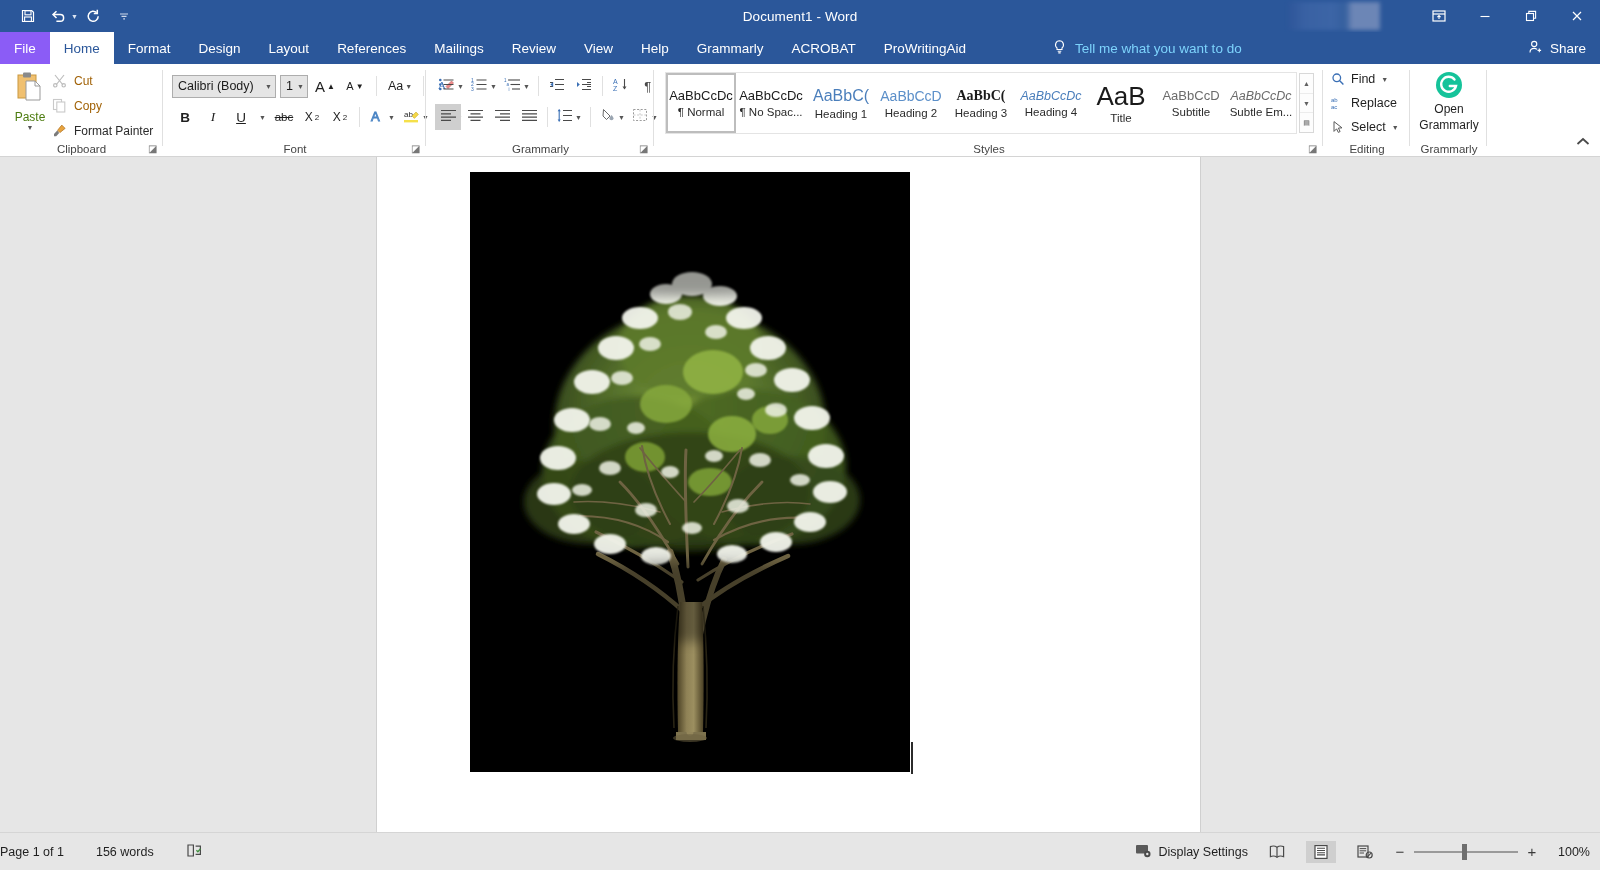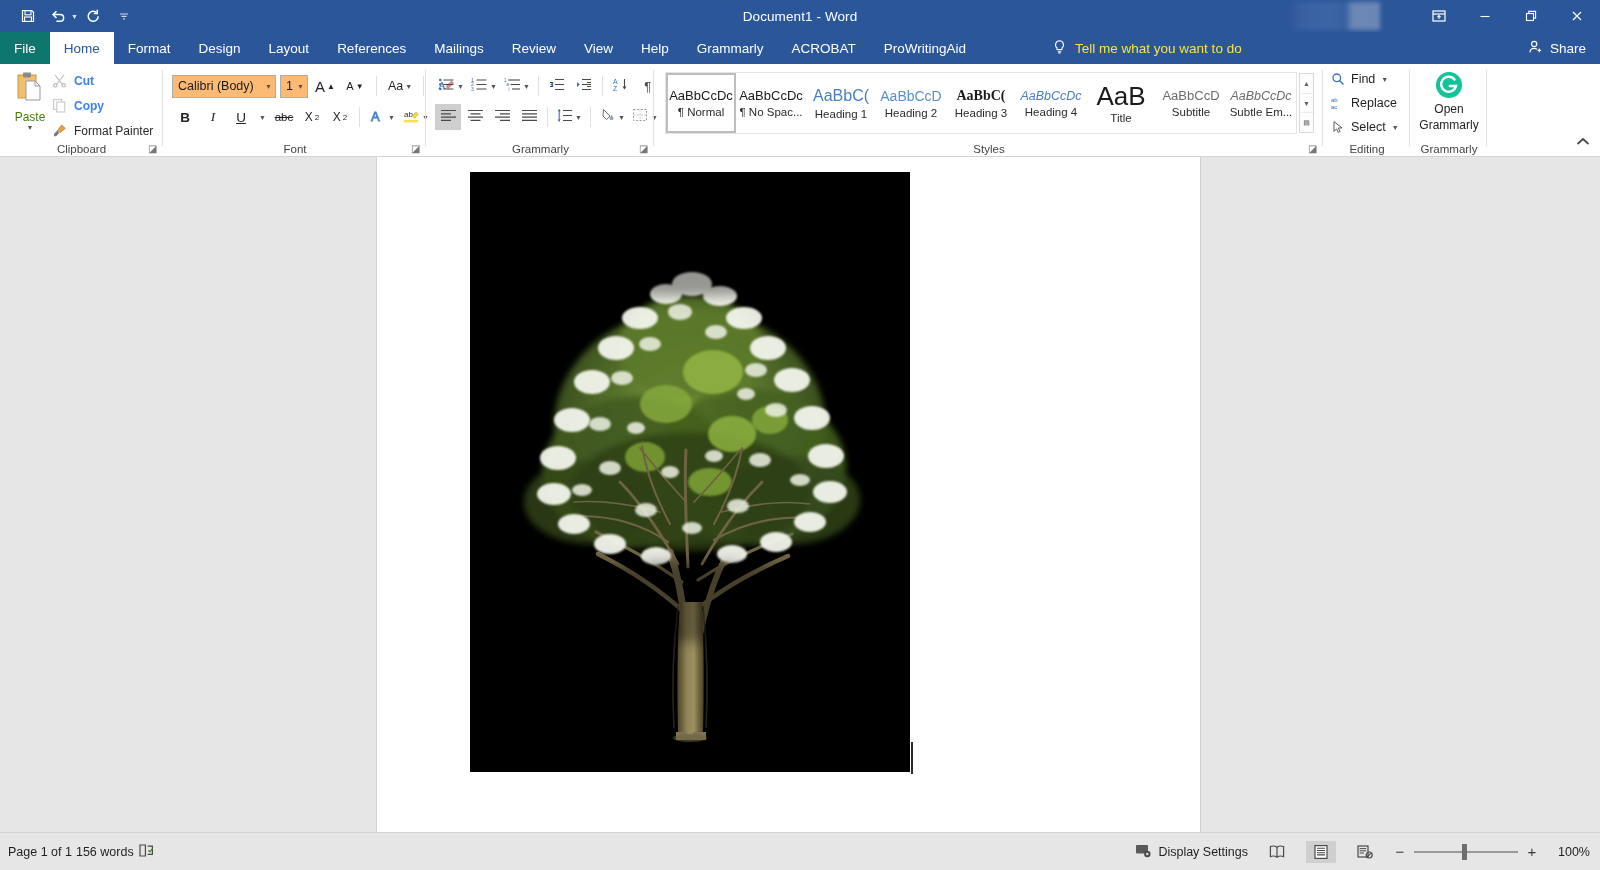--- a/index.html
+++ b/index.html
@@ -42,25 +42,25 @@
 
   
   .tabbar {
     position: absolute; left: 0; top: 32px; width: 1600px; height: 32px;
     background: #2b579a; display: flex; align-items: stretch;
   }
   .tab {
     padding: 0 14px; display: flex; align-items: center;
     color: #ffffff; font-size: 13.5px; height: 32px;
   }
-  .tab.file { background: #0f766e; }
+  .tab.file { background: #8b5cf6; }
   .tab.active { background: #ffffff; color: #2b579a; }
   .tellme {
     display: flex; align-items: center; gap: 8px;
-    margin-left: 72px; color: #fde047; font-size: 13.5px;
+    margin-left: 72px; color: #7dd3fc; font-size: 13.5px;
   }
   .share {
     position: absolute; right: 14px; top: 0; height: 32px;
     display: flex; align-items: center; gap: 6px; color: #ffffff; font-size: 13.5px;
   }
 
   
   .ribbon {
     position: absolute; left: 0; top: 64px; width: 1600px; height: 93px;
     background: #ffffff; border-bottom: 1px solid #d4d4d4;
@@ -72,38 +72,38 @@
   }
   .group-sep {
     position: absolute; top: 6px; width: 1px; height: 76px; background: #e0e0e0;
   }
   .dlg-launch {
     position: absolute; bottom: 3px; right: 4px; width: 11px; height: 11px;
     color: #777; font-size: 10px; line-height: 11px;
   }
   .ico { display: inline-flex; align-items: center; justify-content: center; }
   .lbl { font-size: 12px; color: #2a2a2a; }
-  .lbl.dim { color: #3b82f6; font-weight: bold; }
+  .lbl.dim { color: #a16207; }
   .caret-dn { font-size: 7px; color: #555; }
 
   
   #g-clip { left: 0; width: 163px; }
   .paste {
     position: absolute; left: 10px; top: 6px; width: 40px; text-align: center;
   }
   .paste-label { font-size: 12px; color: #4d7c0f; margin-top: 2px; }
   .clip-items { position: absolute; left: 52px; top: 8px; display: flex; flex-direction: column; gap: 8px; }
   .clip-item { display: flex; align-items: center; gap: 7px; height: 17px; }
 
   
   #g-font { left: 164px; width: 262px; }
   .font-row1 { position: absolute; left: 8px; top: 9px; display: flex; align-items: center; gap: 4px; }
   .font-row2 { position: absolute; left: 8px; top: 40px; display: flex; align-items: center; gap: 2px; }
   .combo {
-    height: 23px; border: 1px solid #adadad; background: #fdba74;
+    height: 23px; border: 1px solid #adadad; background: #e5e5e5;
     display: flex; align-items: center; padding: 0 3px 0 5px;
     font-size: 12.5px; color: #1a1a1a; gap: 4px;
   }
   .combo .cv { flex: 1; white-space: nowrap; overflow: hidden; }
   .rbtn {
     height: 26px; min-width: 26px; display: flex; align-items: center; justify-content: center;
     gap: 2px; padding: 0 3px; font-size: 13px; color: #1f1f1f;
   }
 
   
@@ -171,21 +171,21 @@
 
   
   .tree { position: absolute; left: 0; top: 0; width: 440px; height: 600px; }
 
   
   .statusbar {
     position: absolute; left: 0; top: 832px; width: 1600px; height: 38px;
     background: #e6e6e6; border-top: 1px solid #d5d5d5;
     display: flex; align-items: center; font-size: 12.5px; color: #1f1f1f;
   }
-  .sb-left { display: flex; align-items: center; gap: 4px; margin-left: 8px; }
+  .sb-left { display: flex; align-items: center; gap: 32px; }
   .sb-right { position: absolute; right: 10px; display: flex; align-items: center; gap: 14px; }
   .view-btn {
     width: 30px; height: 22px; display: flex; align-items: center; justify-content: center;
   }
   .view-btn.active { background: #cfcfcf; }
   .zoom-slider { display: flex; align-items: center; gap: 8px; }
   .zs-track { position: relative; width: 104px; height: 2px; background: #9a9a9a; }
   .zs-thumb { position: absolute; left: 48px; top: -7px; width: 5px; height: 16px; background: #6e6e6e; }
   .zs-sign { font-size: 15px; color: #3a3a3a; width: 12px; text-align: center; }
   .zoom-pct { width: 38px; text-align: right; }

